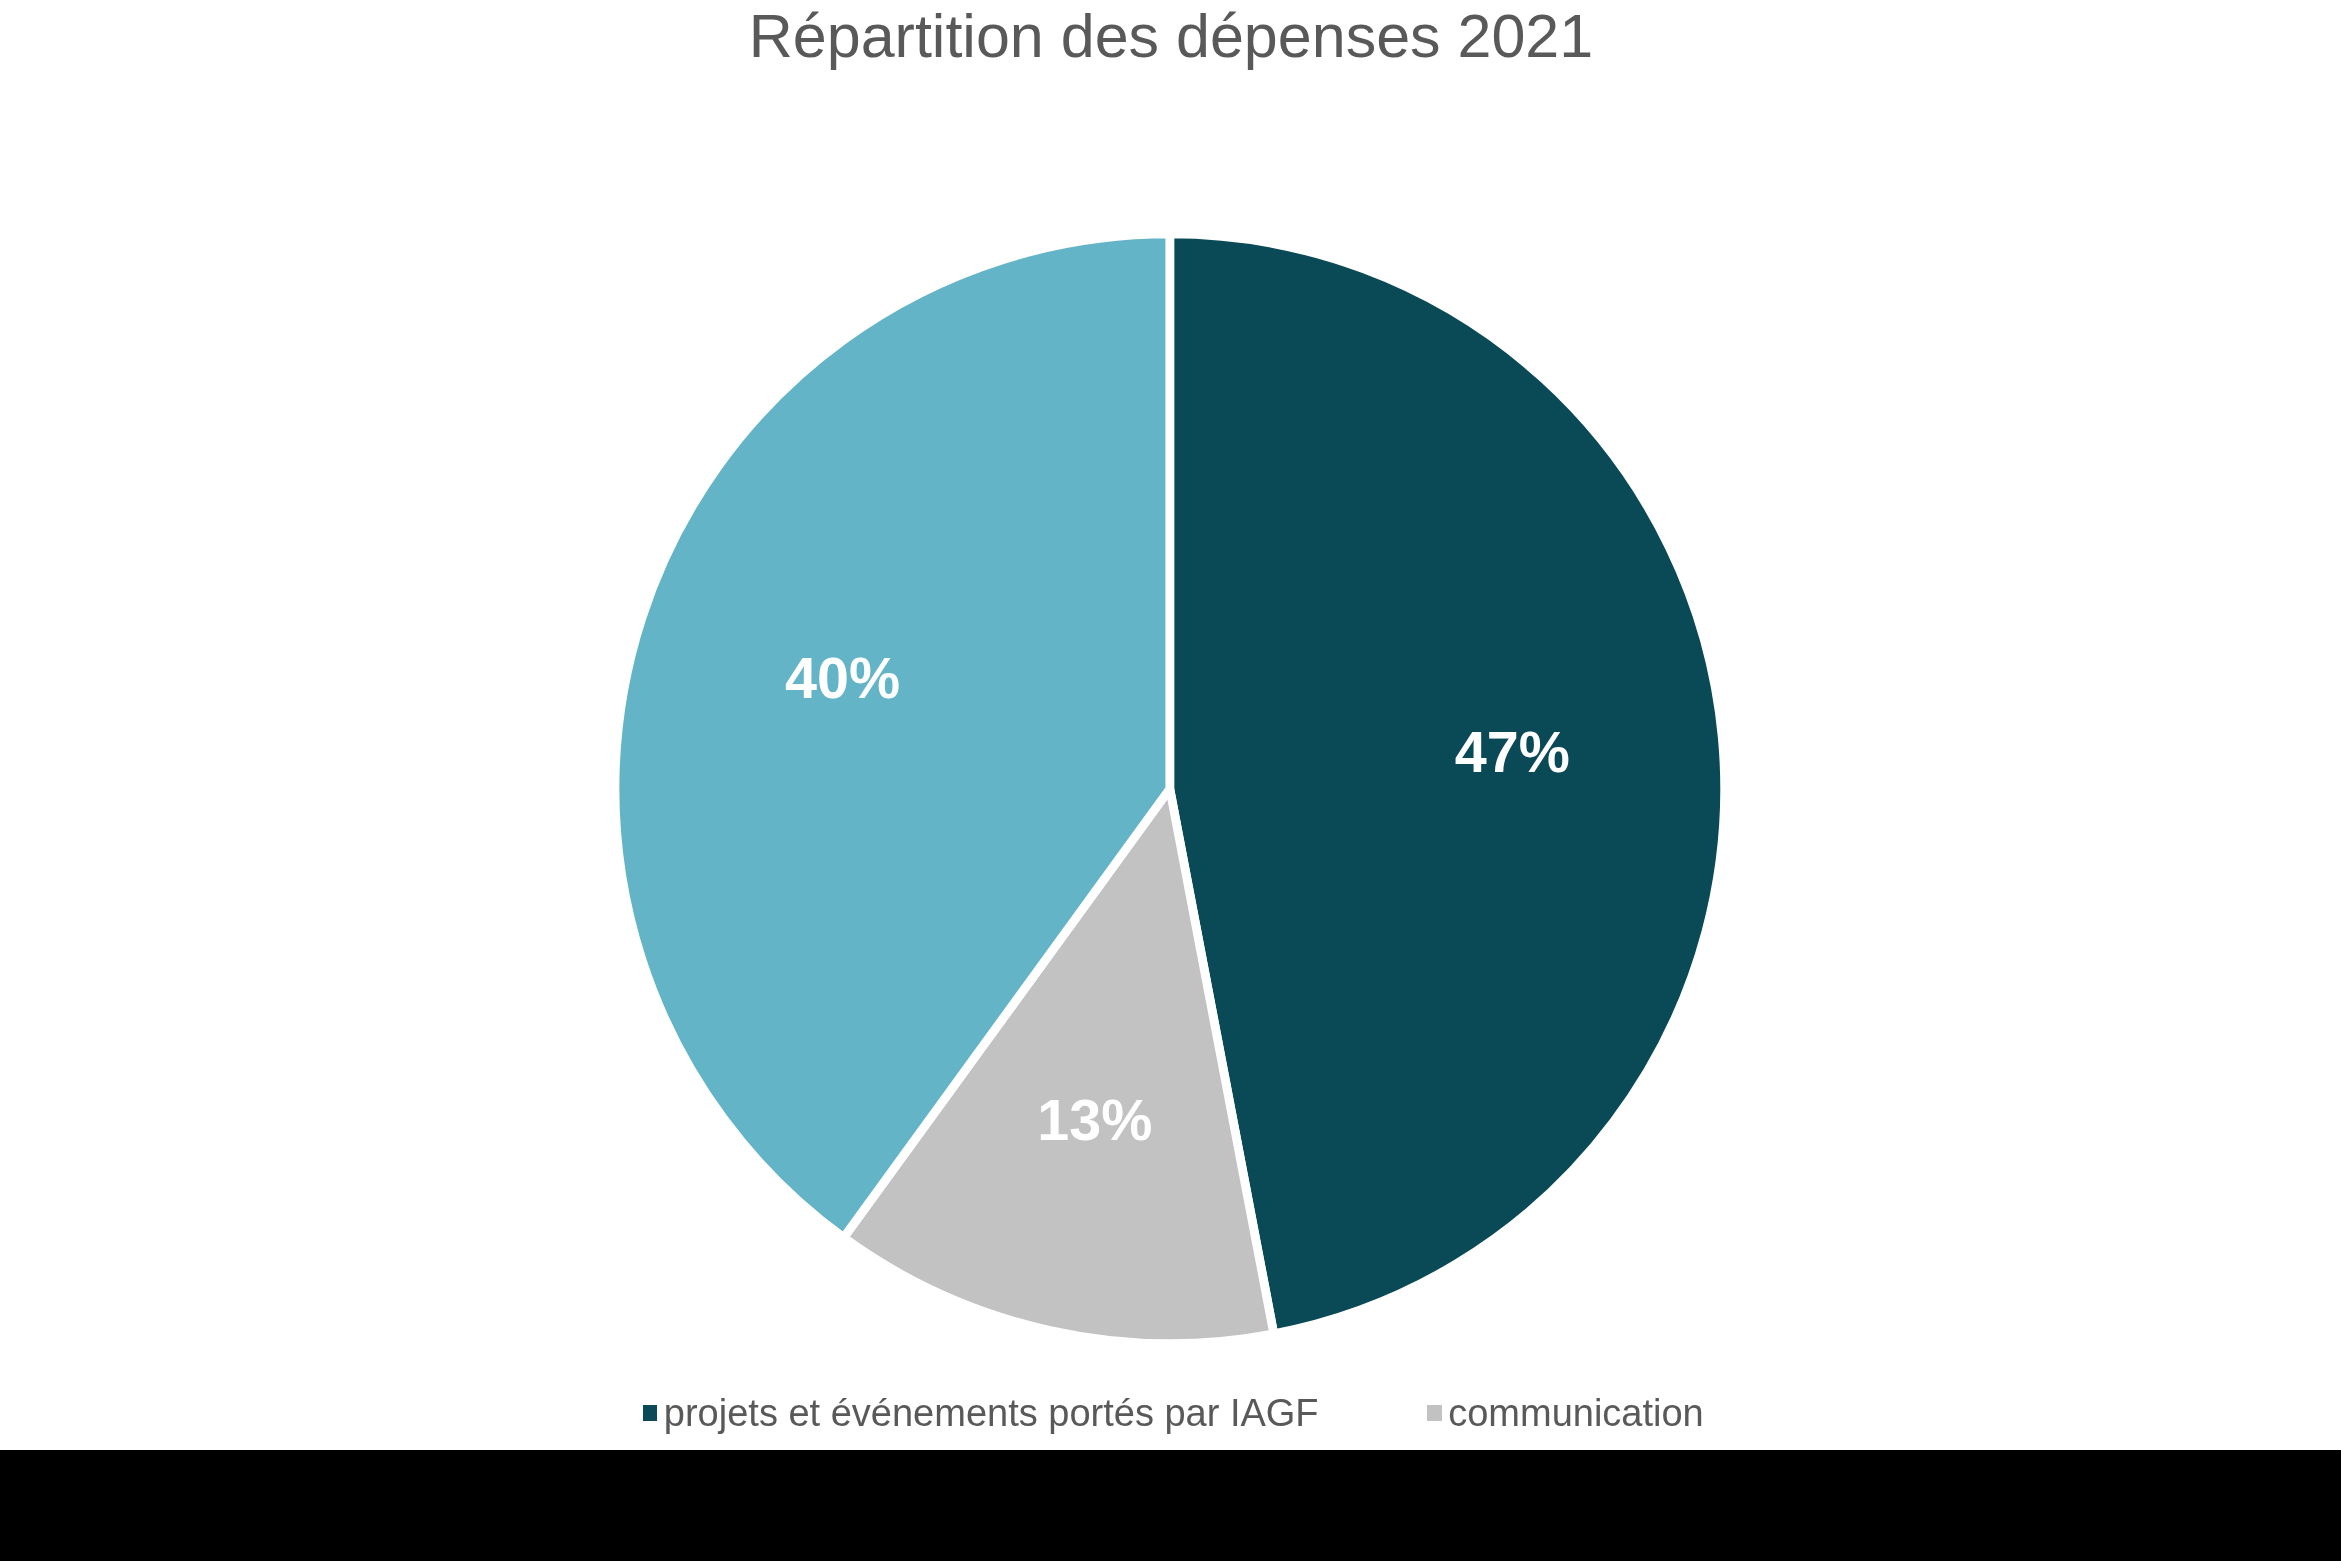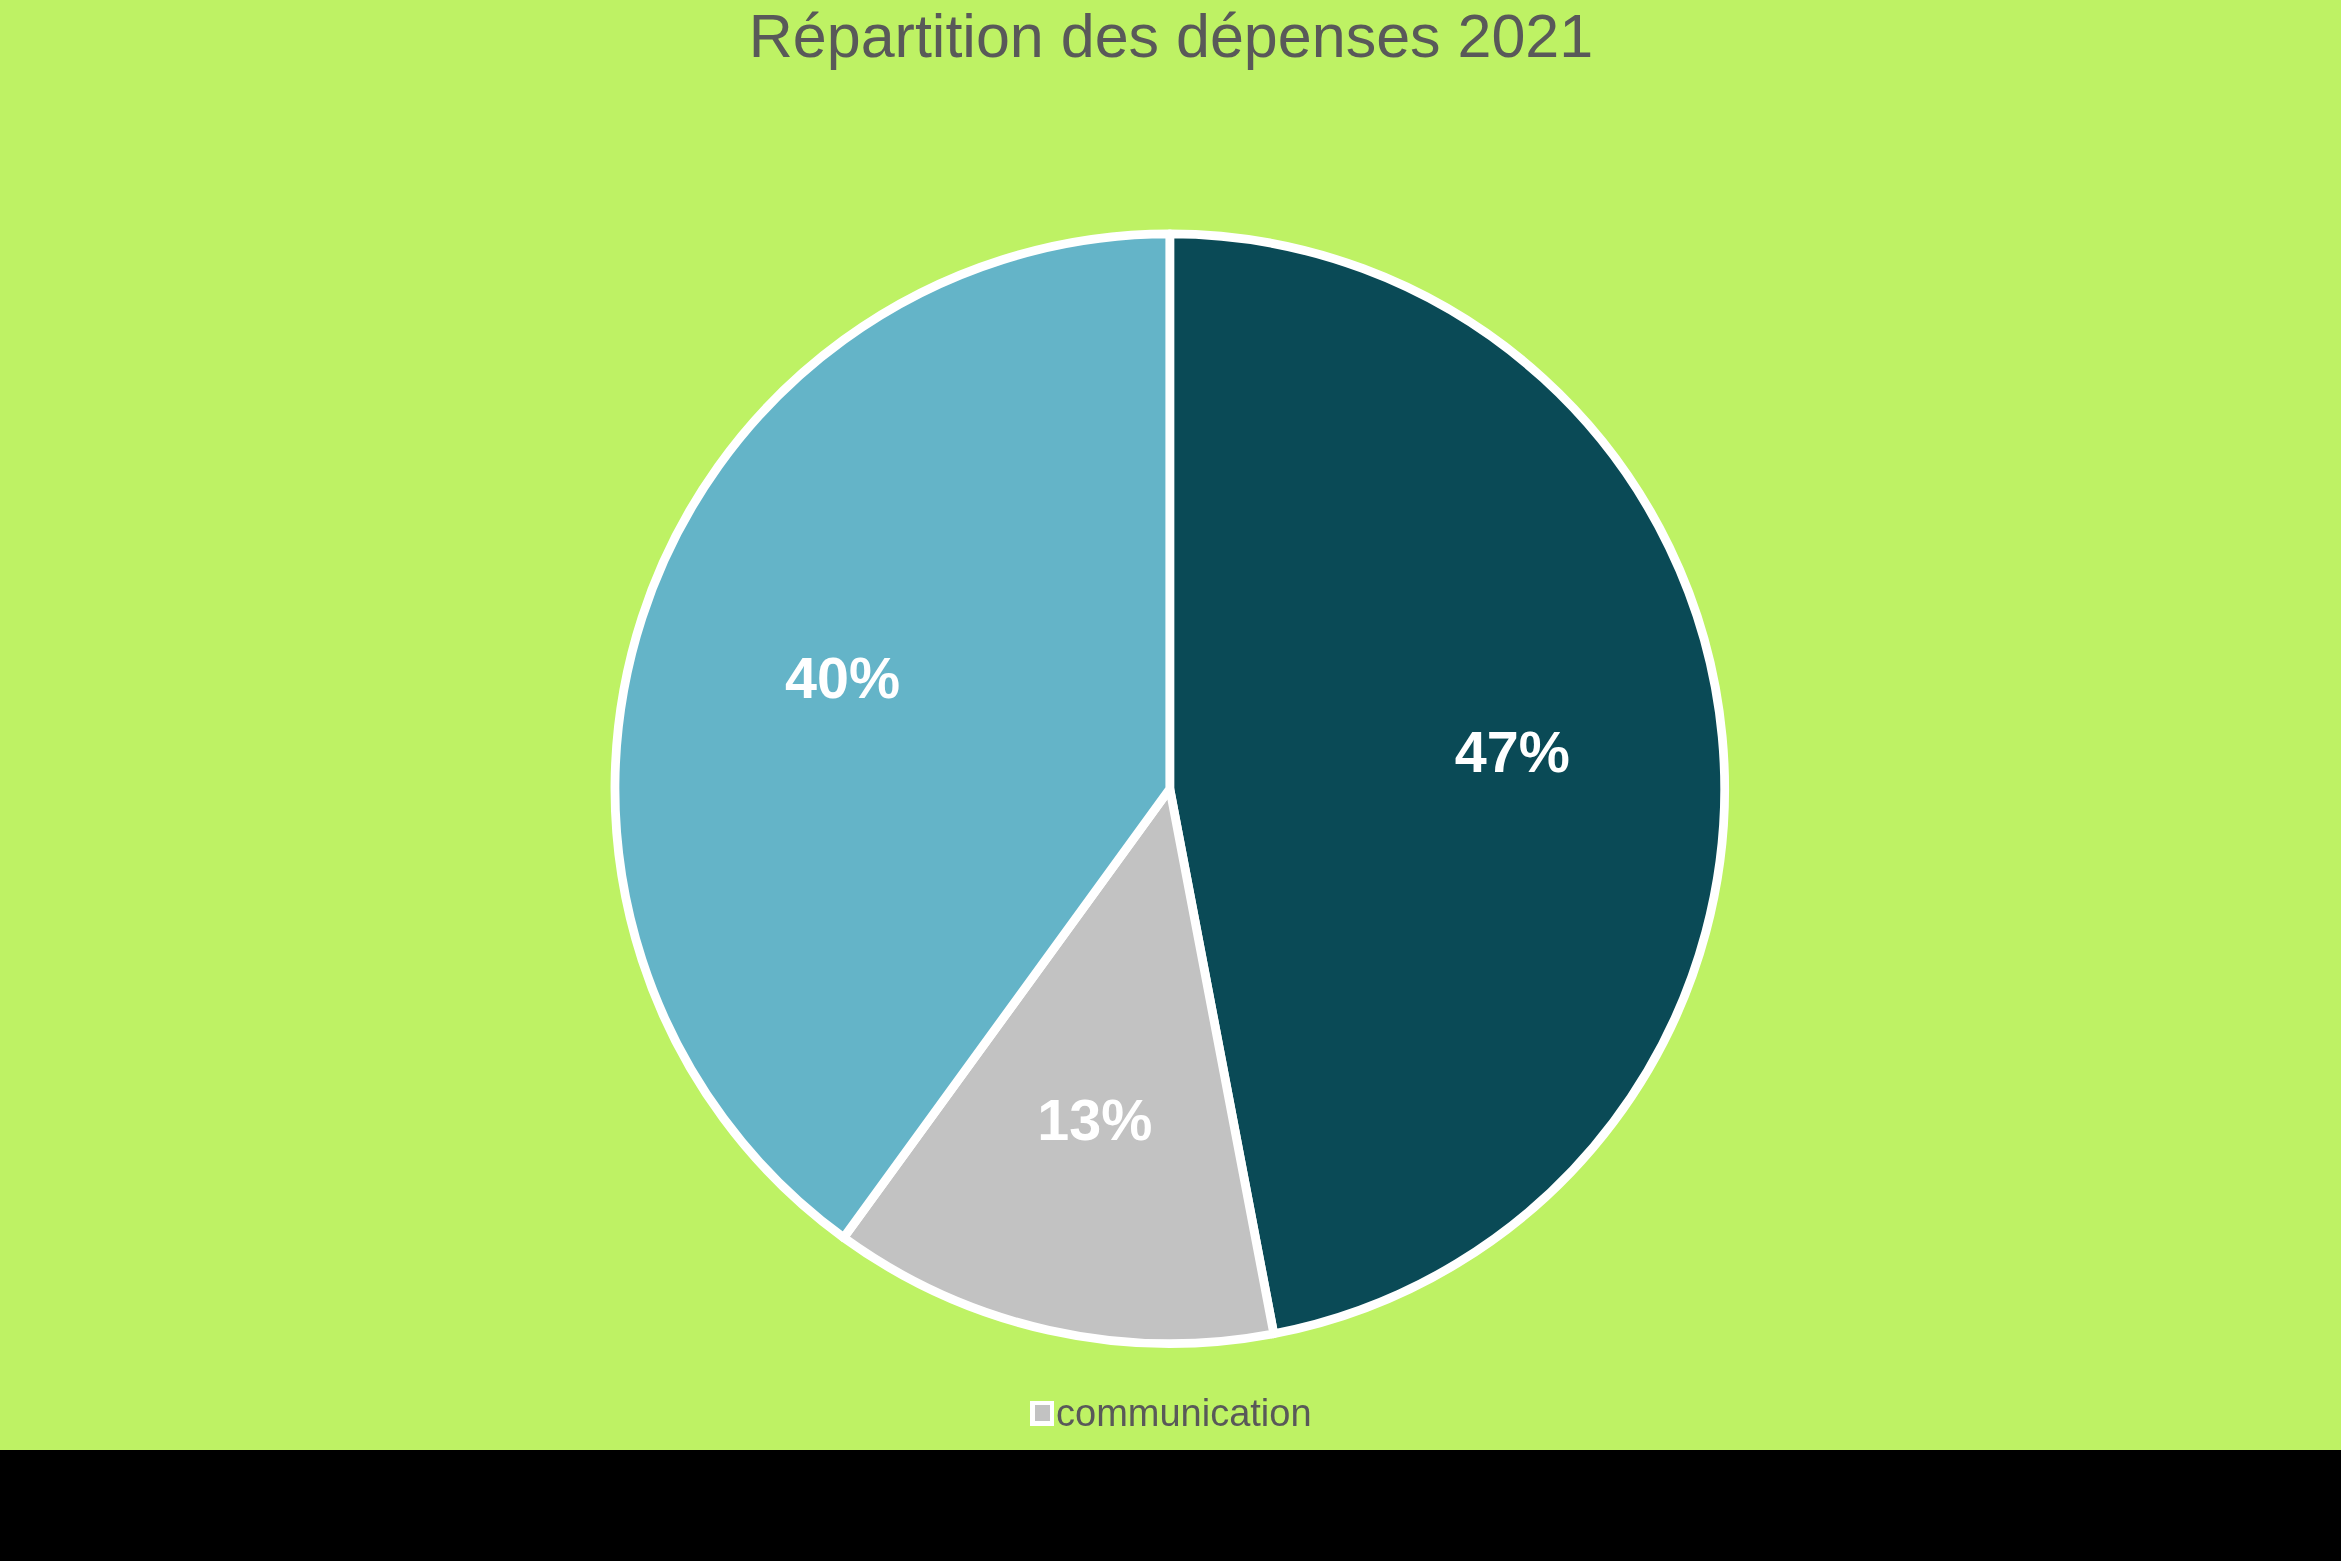--- a/index.html
+++ b/index.html
@@ -13,21 +13,21 @@
     height: 1561px;
     overflow: hidden;
     font-family: "Liberation Sans", sans-serif;
     -webkit-font-smoothing: antialiased;
   }
 
   #chart-root {
     position: relative;
     width: 2342px;
     height: 1450px;
-    background: #bef264;
+    background: #ffffff;
   }
 
   
   #chart-title {
     position: absolute;
     top: 6.4px;
     left: 0;
     width: 2342px;
     text-align: center;
     font-size: 61px;
@@ -126,20 +126,26 @@
           <text class="slice-label" x="1894.0" y="947.4">47%</text>
           <text class="slice-label" x="1371.0" y="1408.5">13%</text>
           <text class="slice-label" x="1055.2" y="854.8">40%</text>
         </g>
     </svg>
   </div>
 
   <div id="legend">
       <div class="legend-item">
         <span class="legend-swatch">
+          <span style="background: rgb(10, 74, 86);"></span>
+        </span>
+        <span class="legend-label">projets et événements portés par IAGF</span>
+      </div>
+      <div class="legend-item">
+        <span class="legend-swatch">
           <span style="background: rgb(194, 194, 194);"></span>
         </span>
         <span class="legend-label">communication</span>
       </div>
     </div>
 
 </div>
 
 
 </body></html>

